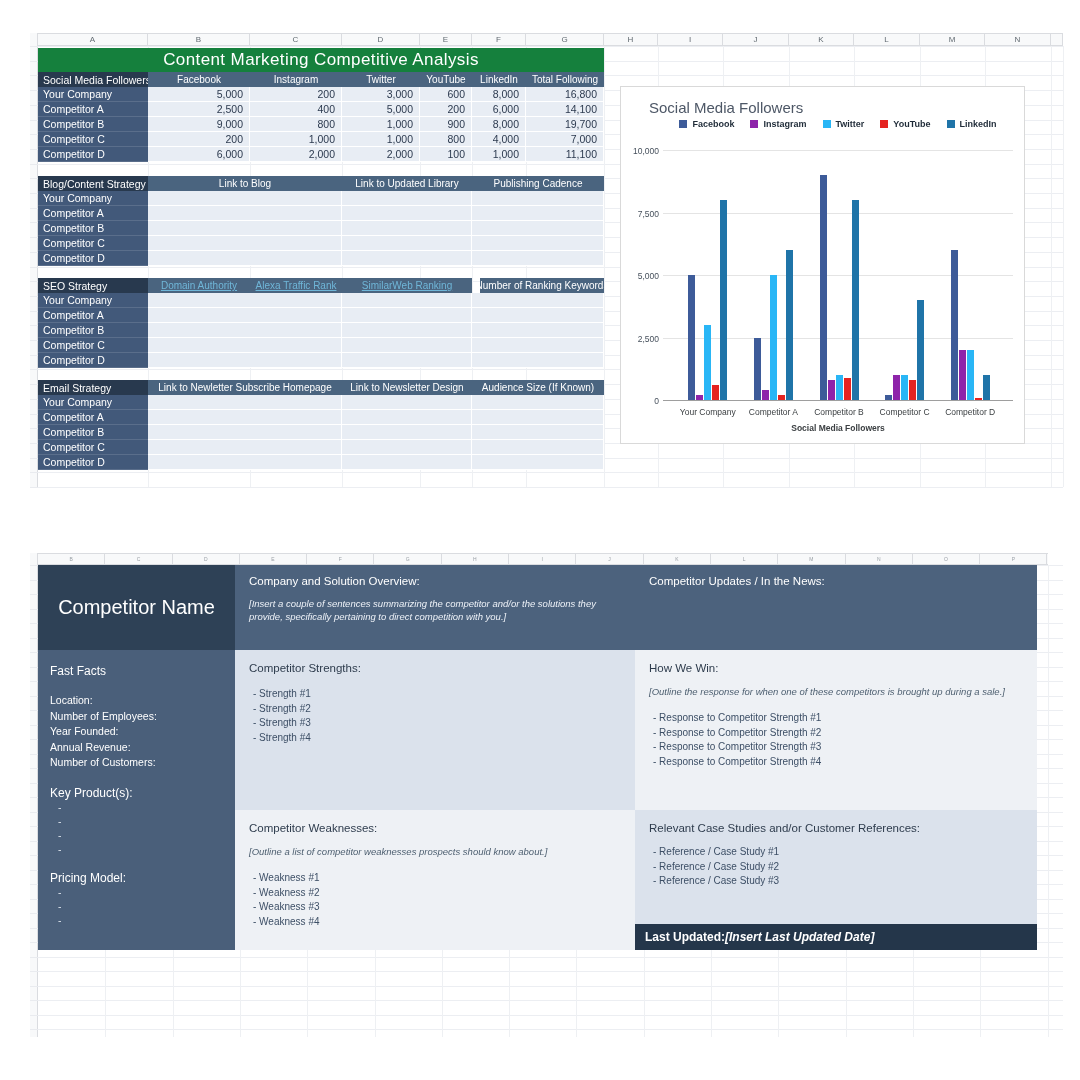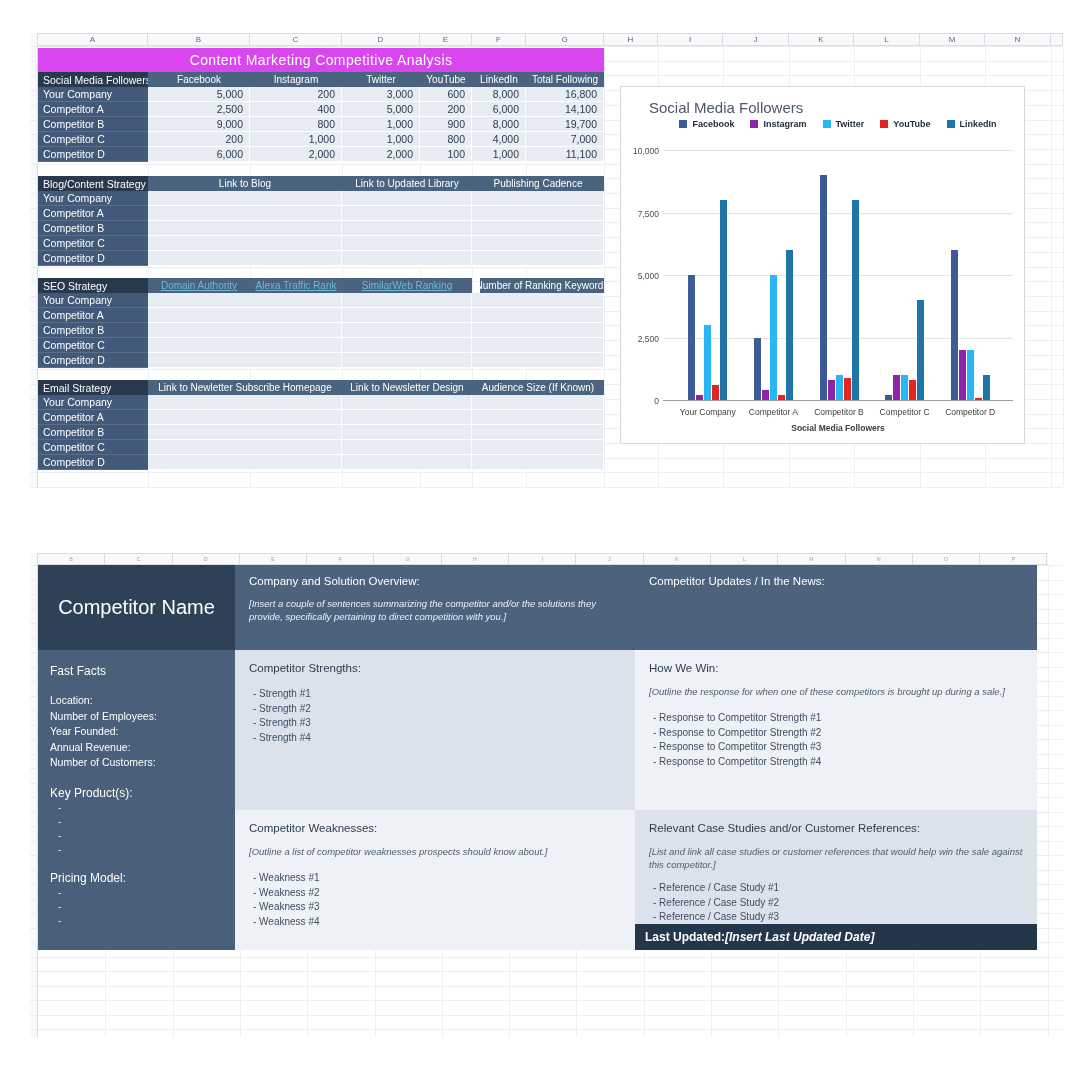--- a/index.html
+++ b/index.html
@@ -10,22 +10,22 @@
          display:flex;box-sizing:border-box;z-index:4;}
   .scell{height:100%;border-right:1px solid #dadce0;color:#616a71;font-size:8px;
          display:flex;align-items:center;justify-content:center;box-sizing:border-box;flex:none;}
   .scell.tiny{font-size:5px;color:#9aa0a6;}
   .gutter{position:absolute;background:#f8f9fa;border-right:1px solid #dadce0;box-sizing:border-box;z-index:4;}
   .hline,.vline{position:absolute;z-index:0;}
   .hline{height:1px;background:#eceef2;}
   .vline{width:1px;background:#eef0f3;}
   .gline{position:absolute;height:1px;background:#e9ebef;}
   
-  .titlebar{position:absolute;left:38px;top:48px;width:566px;height:24px;background:#d946ef;color:#fff;
-            font-size:14px;letter-spacing:.4px;display:flex;align-items:center;justify-content:center;z-index:2;}
+  .titlebar{position:absolute;left:38px;top:48px;width:566px;height:24px;background:#15803d;color:#fff;
+            font-size:17px;letter-spacing:.4px;display:flex;align-items:center;justify-content:center;z-index:2;}
   .sec{position:absolute;left:38px;display:grid;grid-template-columns:110px 102px 92px 78px 52px 54px 78px;
        grid-auto-rows:15px;z-index:2;}
   .c{box-sizing:border-box;font-size:10.5px;display:flex;align-items:center;overflow:hidden;white-space:nowrap;}
   .c.seclab{background:#28394e;color:#fff;padding-left:5px;}
   .c.lab{background:#42597a;color:#fff;padding-left:5px;border-bottom:1px solid rgba(255,255,255,.13);}
   .c.head{background:#4a647f;color:#fff;justify-content:center;font-size:10px;}
   .c.headlink{background:#4a647f;color:#6fb6d8;justify-content:center;font-size:10px;text-decoration:underline;cursor:pointer;}
   .c.val{background:#e8edf4;color:#2c3a4f;justify-content:flex-end;padding-right:6px;
          border-right:1px solid #fff;border-bottom:1px solid #fff;}
   .c.empty{background:#e8edf4;border-right:1px solid #fff;border-bottom:1px solid #fff;}
@@ -526,21 +526,20 @@
     <div class="ilist" id="list-weak">
         <div class="it">- Weakness #1</div>
         <div class="it">- Weakness #2</div>
         <div class="it">- Weakness #3</div>
         <div class="it">- Weakness #4</div>
       </div>
   </div>
 
   <div class="lightsec bg1" style="left:635px;top:810px;width:402px;height:114px;">
     <div class="lh">Relevant Case Studies and/or Customer References:</div>
-    <div class="lph" style="width:375px;">[List and link all case studies or customer references that would help win the sale against this competitor.]</div>
     <div class="ilist" style="margin-top:10px;" id="list-case">
         <div class="it">- Reference / Case Study #1</div>
         <div class="it">- Reference / Case Study #2</div>
         <div class="it">- Reference / Case Study #3</div>
       </div>
   </div>
 
   <div id="lastbar">
     <span>Last Updated:</span>
     <span class="iv">[Insert Last Updated Date]</span>

